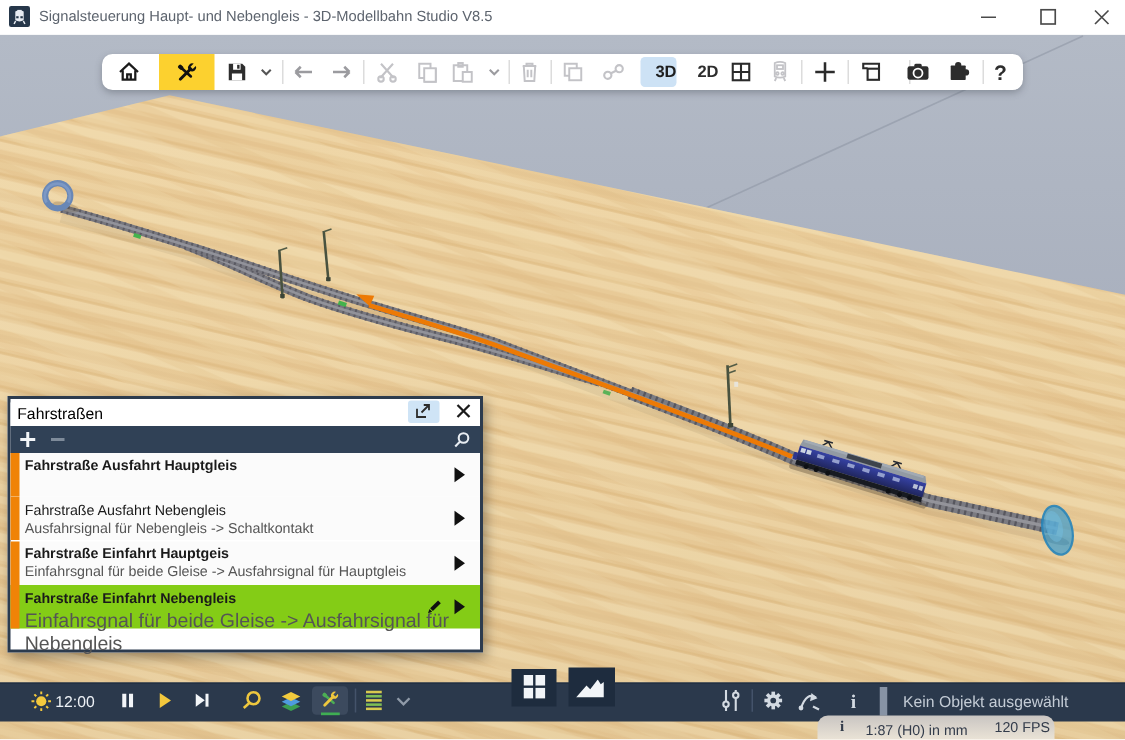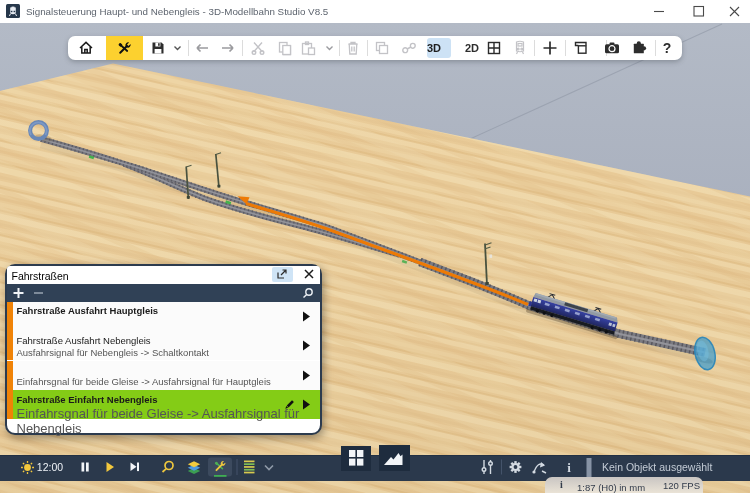--- a/index.html
+++ b/index.html
@@ -281,25 +281,25 @@
     </g>
 
     <g transform="translate(571,12.3)" fill="#2d2d2d">
       <rect x="-5.2" y="-4.6" width="10" height="9.6" rx="0.5"></rect>
       <circle cx="-0.2" cy="-4.9" r="2.1"></circle>
       <circle cx="5" cy="0" r="2.1"></circle>
     </g>
 
     <text x="599" y="17" font-size="14" font-weight="bold" fill="#2d2d2d" text-anchor="middle" font-family="Liberation Sans">?</text>
   </svg>
-  <div class="abs" style="left:359px;top:2px;width:24px;height:20px;font-size:11px;font-weight:bold;color:#1e1e1e;text-align:left;line-height:20px">3D</div>
+  <div class="abs" style="left:359px;top:2px;width:24px;height:20px;font-size:11px;font-weight:bold;color:#1e1e1e;text-align:right;line-height:20px">3D</div>
   <div class="abs" style="left:387px;top:2px;width:24px;height:20px;font-size:11px;font-weight:bold;color:#2d2d2d;text-align:right;line-height:20px">2D</div>
 </div>
 
-<div class="abs" style="left:5px;top:264px;width:313px;height:166.5px;background:#fff;border:2px solid #2c3b4e;border-radius:10px;box-shadow:2px 3px 8px rgba(0,0,0,0.35);z-index:9">
+<div class="abs" style="left:5px;top:264px;width:313px;height:166.5px;background:#fff;border:2px solid #2c3b4e;border-radius:0;box-shadow:2px 3px 8px rgba(0,0,0,0.35);z-index:9">
 
   <div class="abs" style="left:0;top:0;width:313px;height:18px;background:#fff;border-radius:3px 3px 0 0">
     <div class="abs" style="left:4.5px;top:4px;font-size:10.5px;color:#000">Fahrstraßen</div>
     <div class="abs" style="left:265px;top:1px;width:21px;height:15px;background:#cfe4f6;border-radius:2px">
       <svg width="21" height="15" viewBox="0 0 21 15">
           <g stroke="#2b2b2b" stroke-width="1.2" fill="none">
             <path d="M6,5.5 L6,11 L12,11"></path>
             <path d="M8.5,3.5 L14.5,3.5 L14.5,9.5" stroke-width="0" fill="none"></path>
             <path d="M9,8 L14,3 M10.5,3 L14,3 L14,6.5"></path>
           </g>
@@ -333,20 +333,21 @@
   <div class="abs" style="left:0;top:65px;width:313px;height:29px;background:#fbfbfb">
     <div class="abs" style="left:0;top:0;width:6px;height:29px;background:#f08307"></div>
     <div class="abs" style="left:9.5px;top:3.5px;font-size:9.5px;font-weight:normal;color:#1a1a1a">Fahrstraße Ausfahrt Nebengleis</div>
     <div class="abs" style="left:9.5px;top:15.5px;font-size:9.5px;color:#555">Ausfahrsignal für Nebengleis -&gt; Schaltkontakt</div>
     <svg class="abs" style="left:295px;top:9px" width="9" height="11" viewBox="0 0 9 11">
         <polygon points="1,0.5 8,5.5 1,10.5" fill="#111"></polygon>
       </svg>
   </div>
   <div class="abs" style="left:0;top:94.5px;width:313px;height:29px;background:#fbfbfb">
     <div class="abs" style="left:0;top:0;width:6px;height:29px;background:#f08307"></div>
+    <div class="abs" style="left:9.5px;top:3.5px;font-size:9.5px;font-weight:bold;color:#1a1a1a">Fahrstraße Einfahrt Hauptgeis</div>
     <div class="abs" style="left:9.5px;top:15.5px;font-size:9.5px;color:#555">Einfahrsgnal für beide Gleise -&gt; Ausfahrsignal für Hauptgleis</div>
     <svg class="abs" style="left:295px;top:9px" width="9" height="11" viewBox="0 0 9 11">
         <polygon points="1,0.5 8,5.5 1,10.5" fill="#111"></polygon>
       </svg>
   </div>
   <div class="abs" style="left:0;top:124px;width:313px;height:29px;background:#84cc16">
     <div class="abs" style="left:0;top:0;width:6px;height:29px;background:#f08307"></div>
     <div class="abs" style="left:9.5px;top:3.5px;font-size:9.5px;font-weight:bold;color:#1a1a1a">Fahrstraße Einfahrt Nebengleis</div>
     <div class="abs" style="left:9.5px;top:15.5px;font-size:13px;color:#555">Einfahrsgnal für beide Gleise -&gt; Ausfahrsignal für Nebengleis</div>
     <svg class="abs" style="left:276px;top:8.5px" width="12" height="12" viewBox="0 0 12 12">

